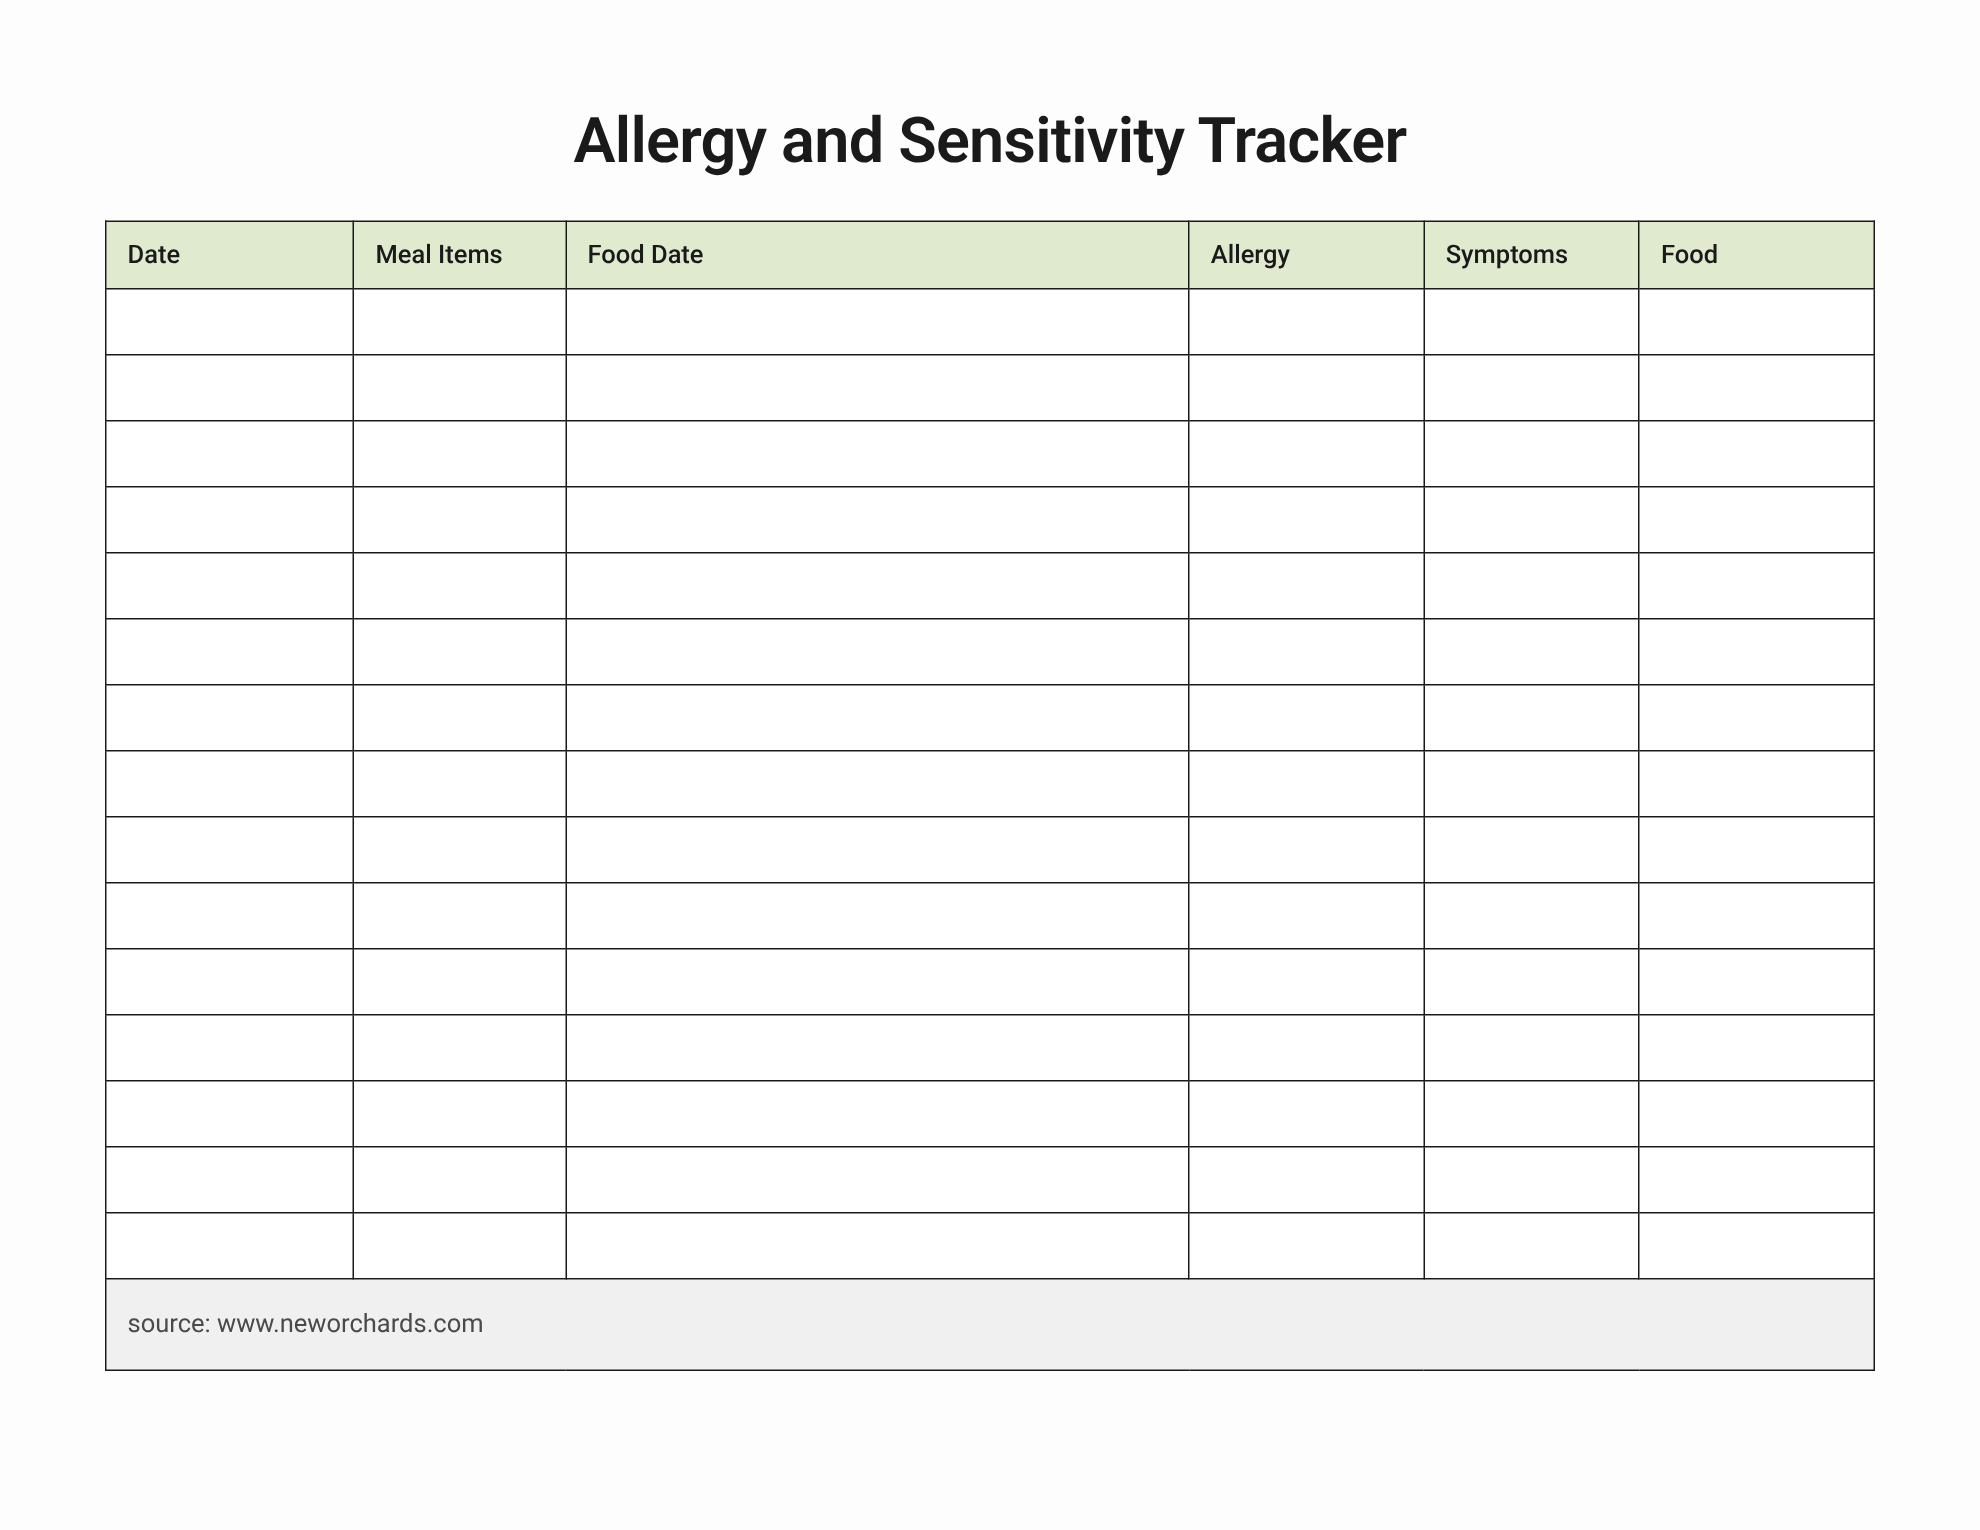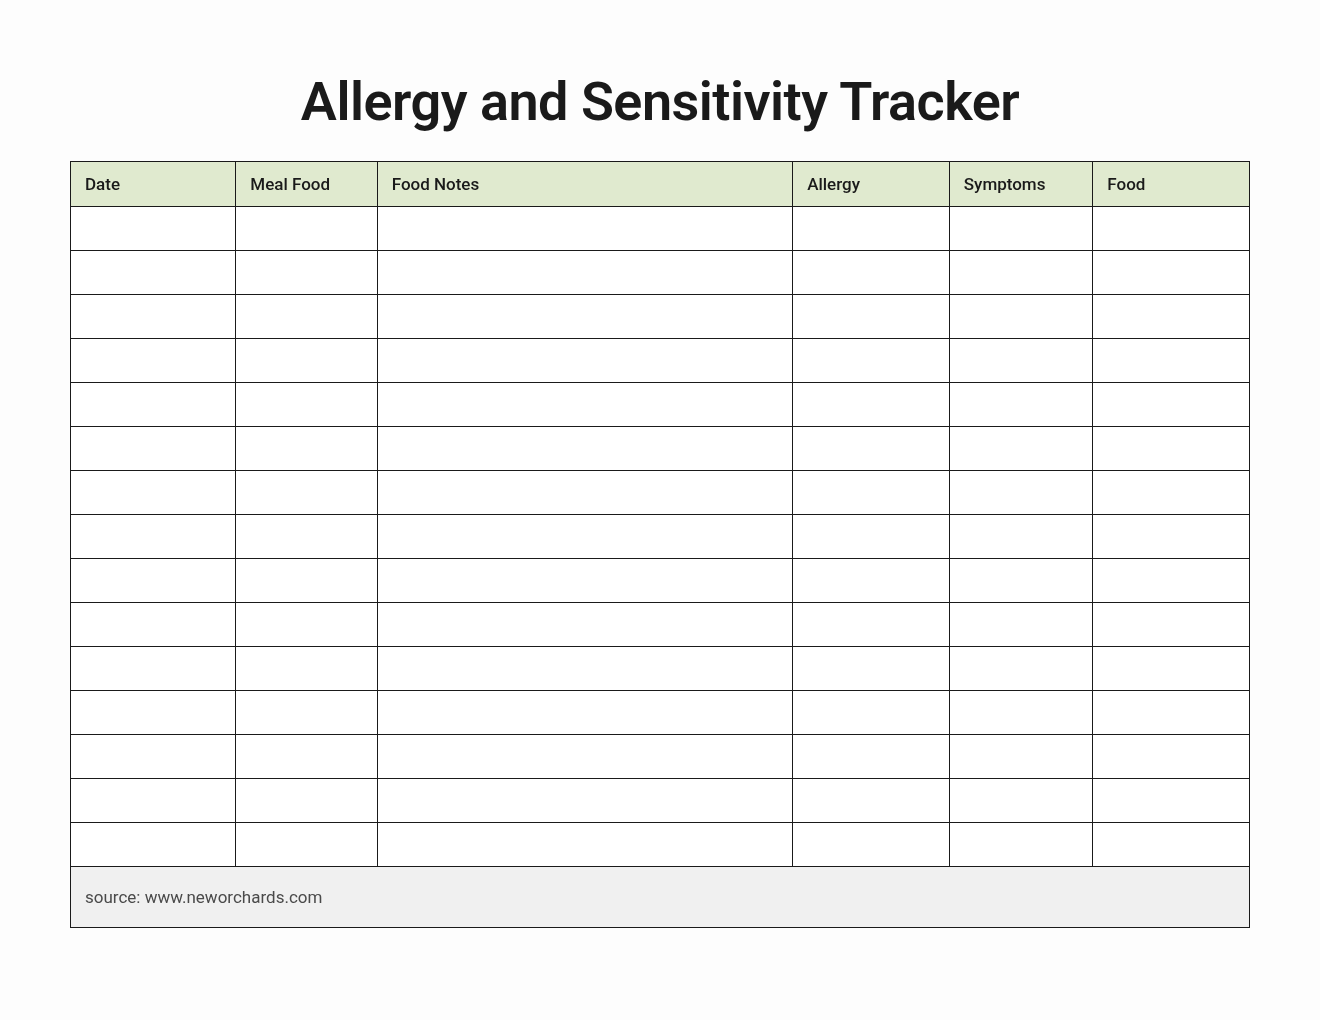--- a/index.html
+++ b/index.html
@@ -8,21 +8,21 @@
       box-sizing: border-box;
     }
     body {
       font-family: -apple-system, BlinkMacSystemFont, "Segoe UI", Roboto, Helvetica, Arial, sans-serif;
       background: #fdfdfd;
       width: 1320px;
       height: 1020px;
       padding: 40px 70px;
     }
     .title {
-      font-size: 54px;
+      font-size: 42px;
       font-weight: 600;
       text-align: center;
       color: #1a1a1a;
       margin-top: 30px;
       margin-bottom: 28px;
       letter-spacing: -0.5px;
     }
     table {
       width: 100%;
       border-collapse: collapse;
@@ -69,22 +69,22 @@
     <col class="col-date">
     <col class="col-meal">
     <col class="col-food">
     <col class="col-symp">
     <col class="col-sev">
     <col class="col-note">
   </colgroup>
   <thead>
     <tr>
       <th>Date</th>
-      <th>Meal Food</th>
-      <th>Food Notes</th>
+      <th>Meal Items</th>
+      <th>Food Date</th>
       <th>Allergy</th>
       <th>Symptoms</th>
       <th>Food</th>
     </tr>
   </thead>
   <tbody id="table-body">
   <tr>
         <td></td>
         <td></td>
         <td></td>

